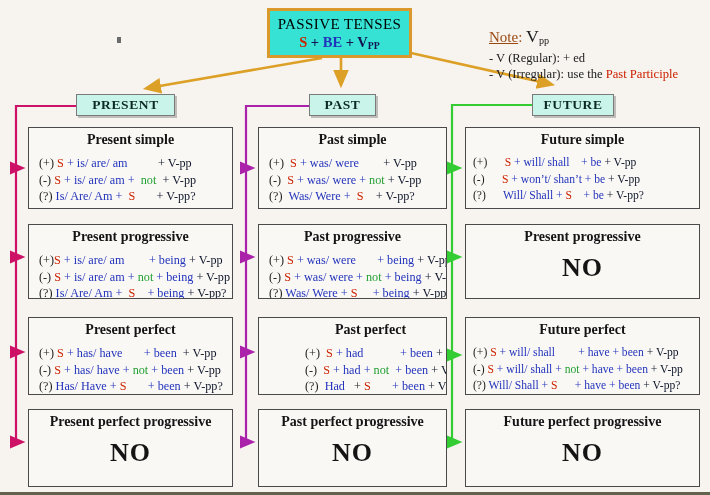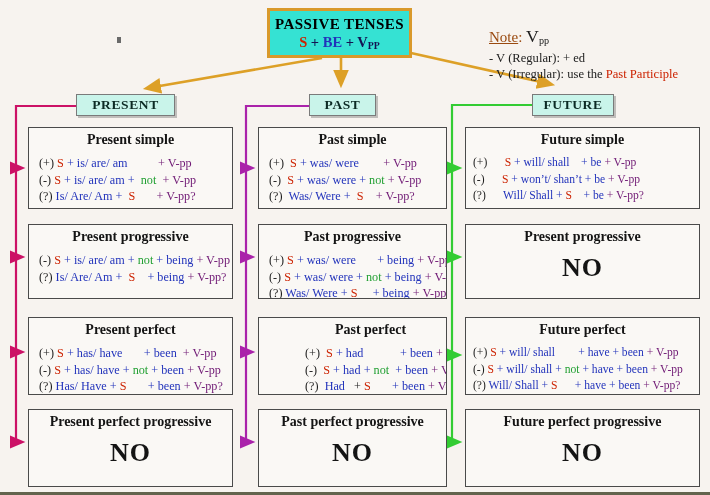--- a/index.html
+++ b/index.html
@@ -2,21 +2,21 @@
 <html><head>
 <meta charset="utf-8">
 <style>
   html,body{margin:0;padding:0;background:#e8e8e8;}
   .page{position:relative;width:710px;height:495px;background:#f7f3ef;
         font-family:"Liberation Serif","DejaVu Serif",serif;overflow:hidden;}
   .svg-layer{position:absolute;left:0;top:0;width:710px;height:495px;pointer-events:none;}
   .title-box{position:absolute;left:267px;top:8px;width:145px;height:50px;
              border:3px solid;box-sizing:border-box;display:flex;flex-direction:column;
              align-items:center;justify-content:center;}
-  .title-main{font-weight:bold;font-size:15px;letter-spacing:.4px;}
+  .title-main{font-weight:normal;font-size:15px;letter-spacing:.4px;}
   .title-formula{font-weight:bold;font-size:14.5px;margin-top:1px;}
   .hdr{position:absolute;height:22px;border:1px solid #7a7a7a;
        box-shadow:2px 2px 0 rgba(110,110,110,.4);display:flex;align-items:center;
        justify-content:center;font-weight:bold;font-size:13.5px;color:#0c2a24;
        letter-spacing:.6px;box-sizing:border-box;}
   .box{position:absolute;border:1.5px solid #4a4a4a;box-sizing:border-box;
        padding-top:4px;overflow:hidden;}
   .box-title{text-align:center;font-weight:bold;font-size:14px;color:#141414;margin-bottom:7px;}
   .fline{white-space:pre;font-size:12.2px;line-height:16.5px;padding-left:10px;}
   .col3 .fline{font-size:11.6px;padding-left:7px;}
@@ -25,21 +25,21 @@
   .note{position:absolute;left:489px;top:26px;}
   .note-line{font-size:12.6px;line-height:15.5px;}
   .note-line.first{font-size:15px;line-height:21px;}
   .seg{}
   .u{text-decoration:underline;}
   .sb{font-size:.68em;vertical-align:-2px;}
   .bg{font-size:1.18em;}
   .stray{position:absolute;left:117px;top:37px;width:4px;height:6px;background:#6a6a6a;}
   .bottom-strip{position:absolute;left:0;bottom:0;width:710px;height:3px;background:#63634d;}
 </style>
-<style>.seg-k{color:#1c1c1c}.seg-r{color:#cc2200}.seg-b{color:#2233bb}.seg-g{color:#22a033}.seg-m{color:#701a75}.seg-n{color:#141452}.seg-o{color:#9a4a10}.page{background:#f7f3ef}.title-box{background:#35e2d3;border-color:#d9992b}.hdr{background:#c9f4ea}.box{background:#faf8f5}</style></head>
+<style>.seg-k{color:#1c1c1c}.seg-r{color:#cc2200}.seg-b{color:#2233bb}.seg-g{color:#22a033}.seg-m{color:#0f172a}.seg-n{color:#141452}.seg-o{color:#9a4a10}.page{background:#f7f3ef}.title-box{background:#35e2d3;border-color:#d9992b}.hdr{background:#c9f4ea}.box{background:#faf8f5}</style></head>
 <body>
 
 <div class="page">
   <svg class="svg-layer" viewBox="0 0 710 495">
       <defs>
         <marker id="mO" markerWidth="8" markerHeight="8" refX="5" refY="3" orient="auto">
           <path d="M0,0 L7,3 L0,6 Z" fill="#dda027"></path>
         </marker>
         <marker id="mP" markerWidth="8" markerHeight="8" refX="5" refY="3" orient="auto">
           <path d="M0,0 L7,3 L0,6 Z" fill="#cc1166"></path>
@@ -87,20 +87,21 @@
   <div class="bottom-strip"></div>
 <div class="hdr" style="left: 76px; top: 94px; width: 99px;">PRESENT</div>
     <div class="box" style="left: 28px; top: 127px; width: 205px; height: 82px;">
       <div class="box-title">Present simple</div>
       <div class="fline"><span class="seg seg-k">(+) </span><span class="seg seg-r">S</span><span class="seg seg-b"> + is/ are/ am</span><span class="seg seg-k">          </span><span class="seg seg-m">+ V-pp</span></div>
       <div class="fline"><span class="seg seg-k">(-) </span><span class="seg seg-r">S</span><span class="seg seg-b"> + is/ are/ am + </span><span class="seg seg-g"> not </span><span class="seg seg-m"> + V-pp</span></div>
       <div class="fline"><span class="seg seg-k">(?) </span><span class="seg seg-b">Is/ Are/ Am + </span><span class="seg seg-r"> S </span><span class="seg seg-k">      </span><span class="seg seg-m">+ V-pp?</span></div>
     </div>
     <div class="box" style="left: 28px; top: 224px; width: 205px; height: 75px;">
       <div class="box-title">Present progressive</div>
+      <div class="fline"><span class="seg seg-k">(+)</span><span class="seg seg-r">S</span><span class="seg seg-b"> + is/ are/ am</span><span class="seg seg-k">        </span><span class="seg seg-b">+ being </span><span class="seg seg-m">+ V-pp</span></div>
       <div class="fline"><span class="seg seg-k">(-) </span><span class="seg seg-r">S</span><span class="seg seg-b"> + is/ are/ am + </span><span class="seg seg-g">not</span><span class="seg seg-b"> + being </span><span class="seg seg-m">+ V-pp</span></div>
       <div class="fline"><span class="seg seg-k">(?) </span><span class="seg seg-b">Is/ Are/ Am + </span><span class="seg seg-r"> S </span><span class="seg seg-k">   </span><span class="seg seg-b">+ being </span><span class="seg seg-m">+ V-pp?</span></div>
     </div>
     <div class="box" style="left: 28px; top: 317px; width: 205px; height: 78px;">
       <div class="box-title">Present perfect</div>
       <div class="fline"><span class="seg seg-k">(+) </span><span class="seg seg-r">S</span><span class="seg seg-b"> + has/ have</span><span class="seg seg-k">       </span><span class="seg seg-b">+ been  </span><span class="seg seg-m">+ V-pp</span></div>
       <div class="fline"><span class="seg seg-k">(-) </span><span class="seg seg-r">S</span><span class="seg seg-b"> + has/ have + </span><span class="seg seg-g">not</span><span class="seg seg-b"> + been </span><span class="seg seg-m">+ V-pp</span></div>
       <div class="fline"><span class="seg seg-k">(?) </span><span class="seg seg-b">Has/ Have + </span><span class="seg seg-r">S</span><span class="seg seg-k">       </span><span class="seg seg-b">+ been </span><span class="seg seg-m">+ V-pp?</span></div>
     </div>
     <div class="box" style="left: 28px; top: 409px; width: 205px; height: 78px;">

